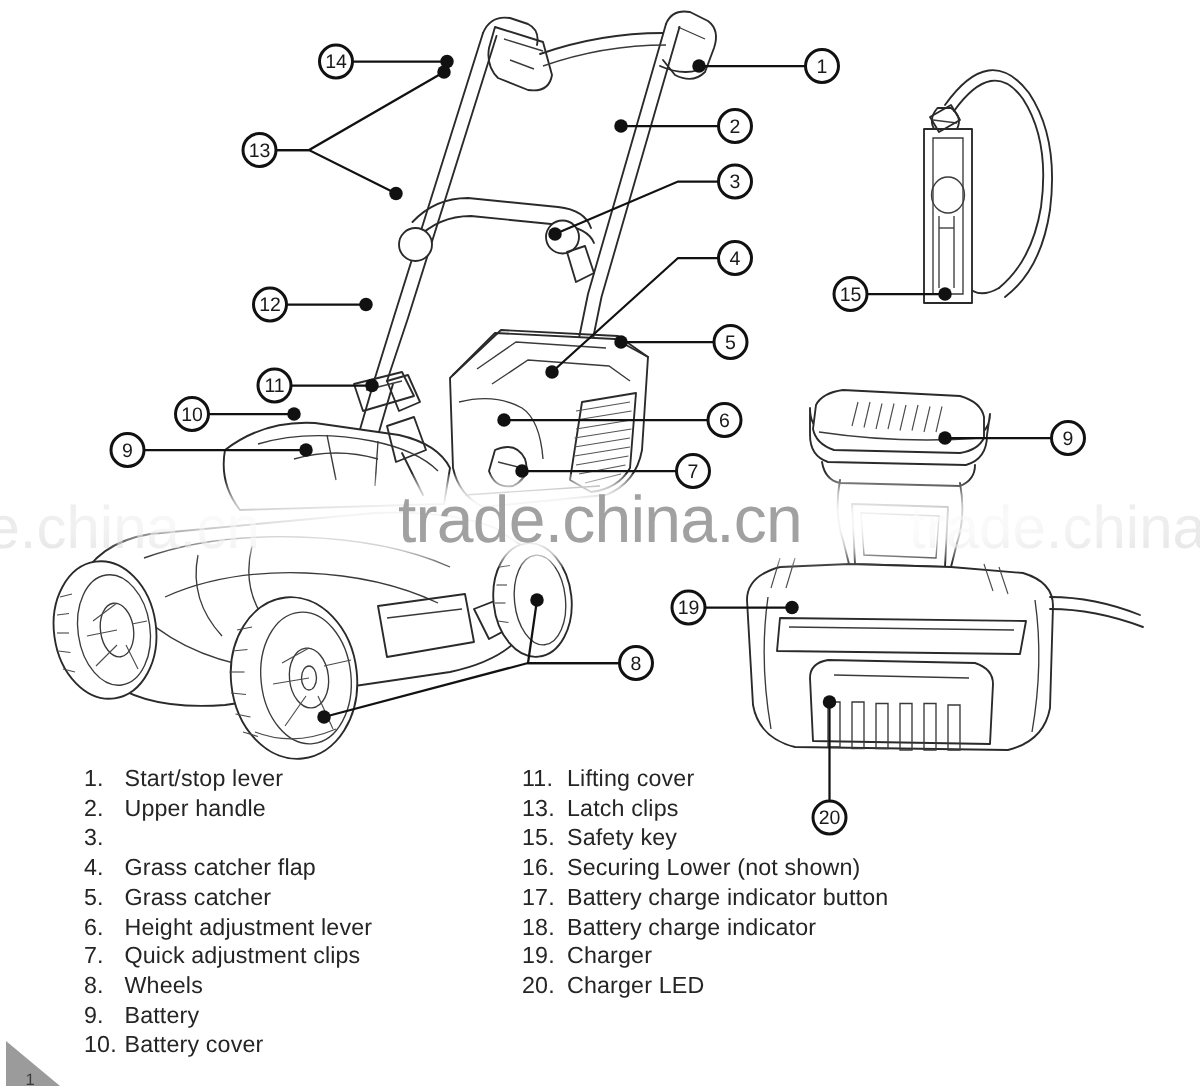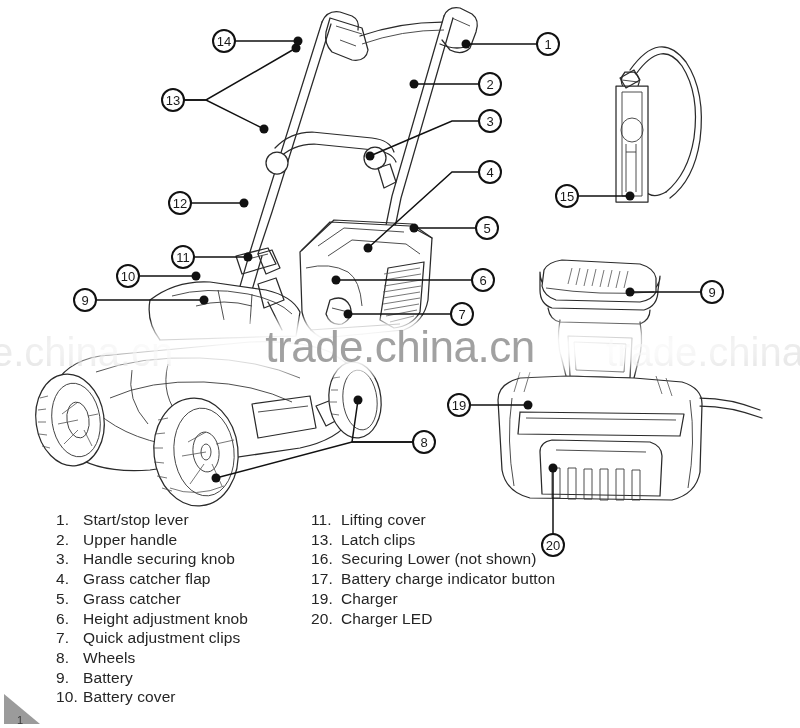--- a/index.html
+++ b/index.html
@@ -13,21 +13,21 @@
   #stage{position:absolute;left:0;top:0;width:800px;height:728px;}
   svg.layer{position:absolute;left:0;top:0;width:800px;height:728px;overflow:visible;}
 
   
   #legend{
     position:absolute;left:0;top:510px;width:800px;height:218px;
     z-index:6;
   }
   .leg-col{position:absolute;top:0;}
   #leg-col-left{left:56px;}
-  #leg-col-right{left:311px;}
+  #leg-col-right{left:348px;}
   .leg-item{
     display:flex;
     font-size:15.5px;
     line-height:19.7px;
     color:#252525;
     white-space:nowrap;
     letter-spacing:.1px;
   }
   .leg-num{display:inline-block;text-align:left;margin-right:5px;}
   #leg-col-left .leg-num{width:22px;}
@@ -454,33 +454,32 @@
         <div class="leg-item">
           <span class="leg-num">1.</span>
           <span>Start/stop lever</span>
         </div>
         <div class="leg-item">
           <span class="leg-num">2.</span>
           <span>Upper handle</span>
         </div>
         <div class="leg-item">
           <span class="leg-num">3.</span>
-          <span>Handle securing knob</span>
         </div>
         <div class="leg-item">
           <span class="leg-num">4.</span>
           <span>Grass catcher flap</span>
         </div>
         <div class="leg-item">
           <span class="leg-num">5.</span>
           <span>Grass catcher</span>
         </div>
         <div class="leg-item">
           <span class="leg-num">6.</span>
-          <span>Height adjustment knob</span>
+          <span>Height adjustment lever</span>
         </div>
         <div class="leg-item">
           <span class="leg-num">7.</span>
           <span>Quick adjustment clips</span>
         </div>
         <div class="leg-item">
           <span class="leg-num">8.</span>
           <span>Wheels</span>
         </div>
         <div class="leg-item">
@@ -495,26 +494,34 @@
     <div class="leg-col" id="leg-col-right">
         <div class="leg-item">
           <span class="leg-num">11.</span>
           <span>Lifting cover</span>
         </div>
         <div class="leg-item">
           <span class="leg-num">13.</span>
           <span>Latch clips</span>
         </div>
         <div class="leg-item">
+          <span class="leg-num">15.</span>
+          <span>Safety key</span>
+        </div>
+        <div class="leg-item">
           <span class="leg-num">16.</span>
           <span>Securing Lower (not shown)</span>
         </div>
         <div class="leg-item">
           <span class="leg-num">17.</span>
           <span>Battery charge indicator button</span>
+        </div>
+        <div class="leg-item">
+          <span class="leg-num">18.</span>
+          <span>Battery charge indicator</span>
         </div>
         <div class="leg-item">
           <span class="leg-num">19.</span>
           <span>Charger</span>
         </div>
         <div class="leg-item">
           <span class="leg-num">20.</span>
           <span>Charger LED</span>
         </div>
       </div>

